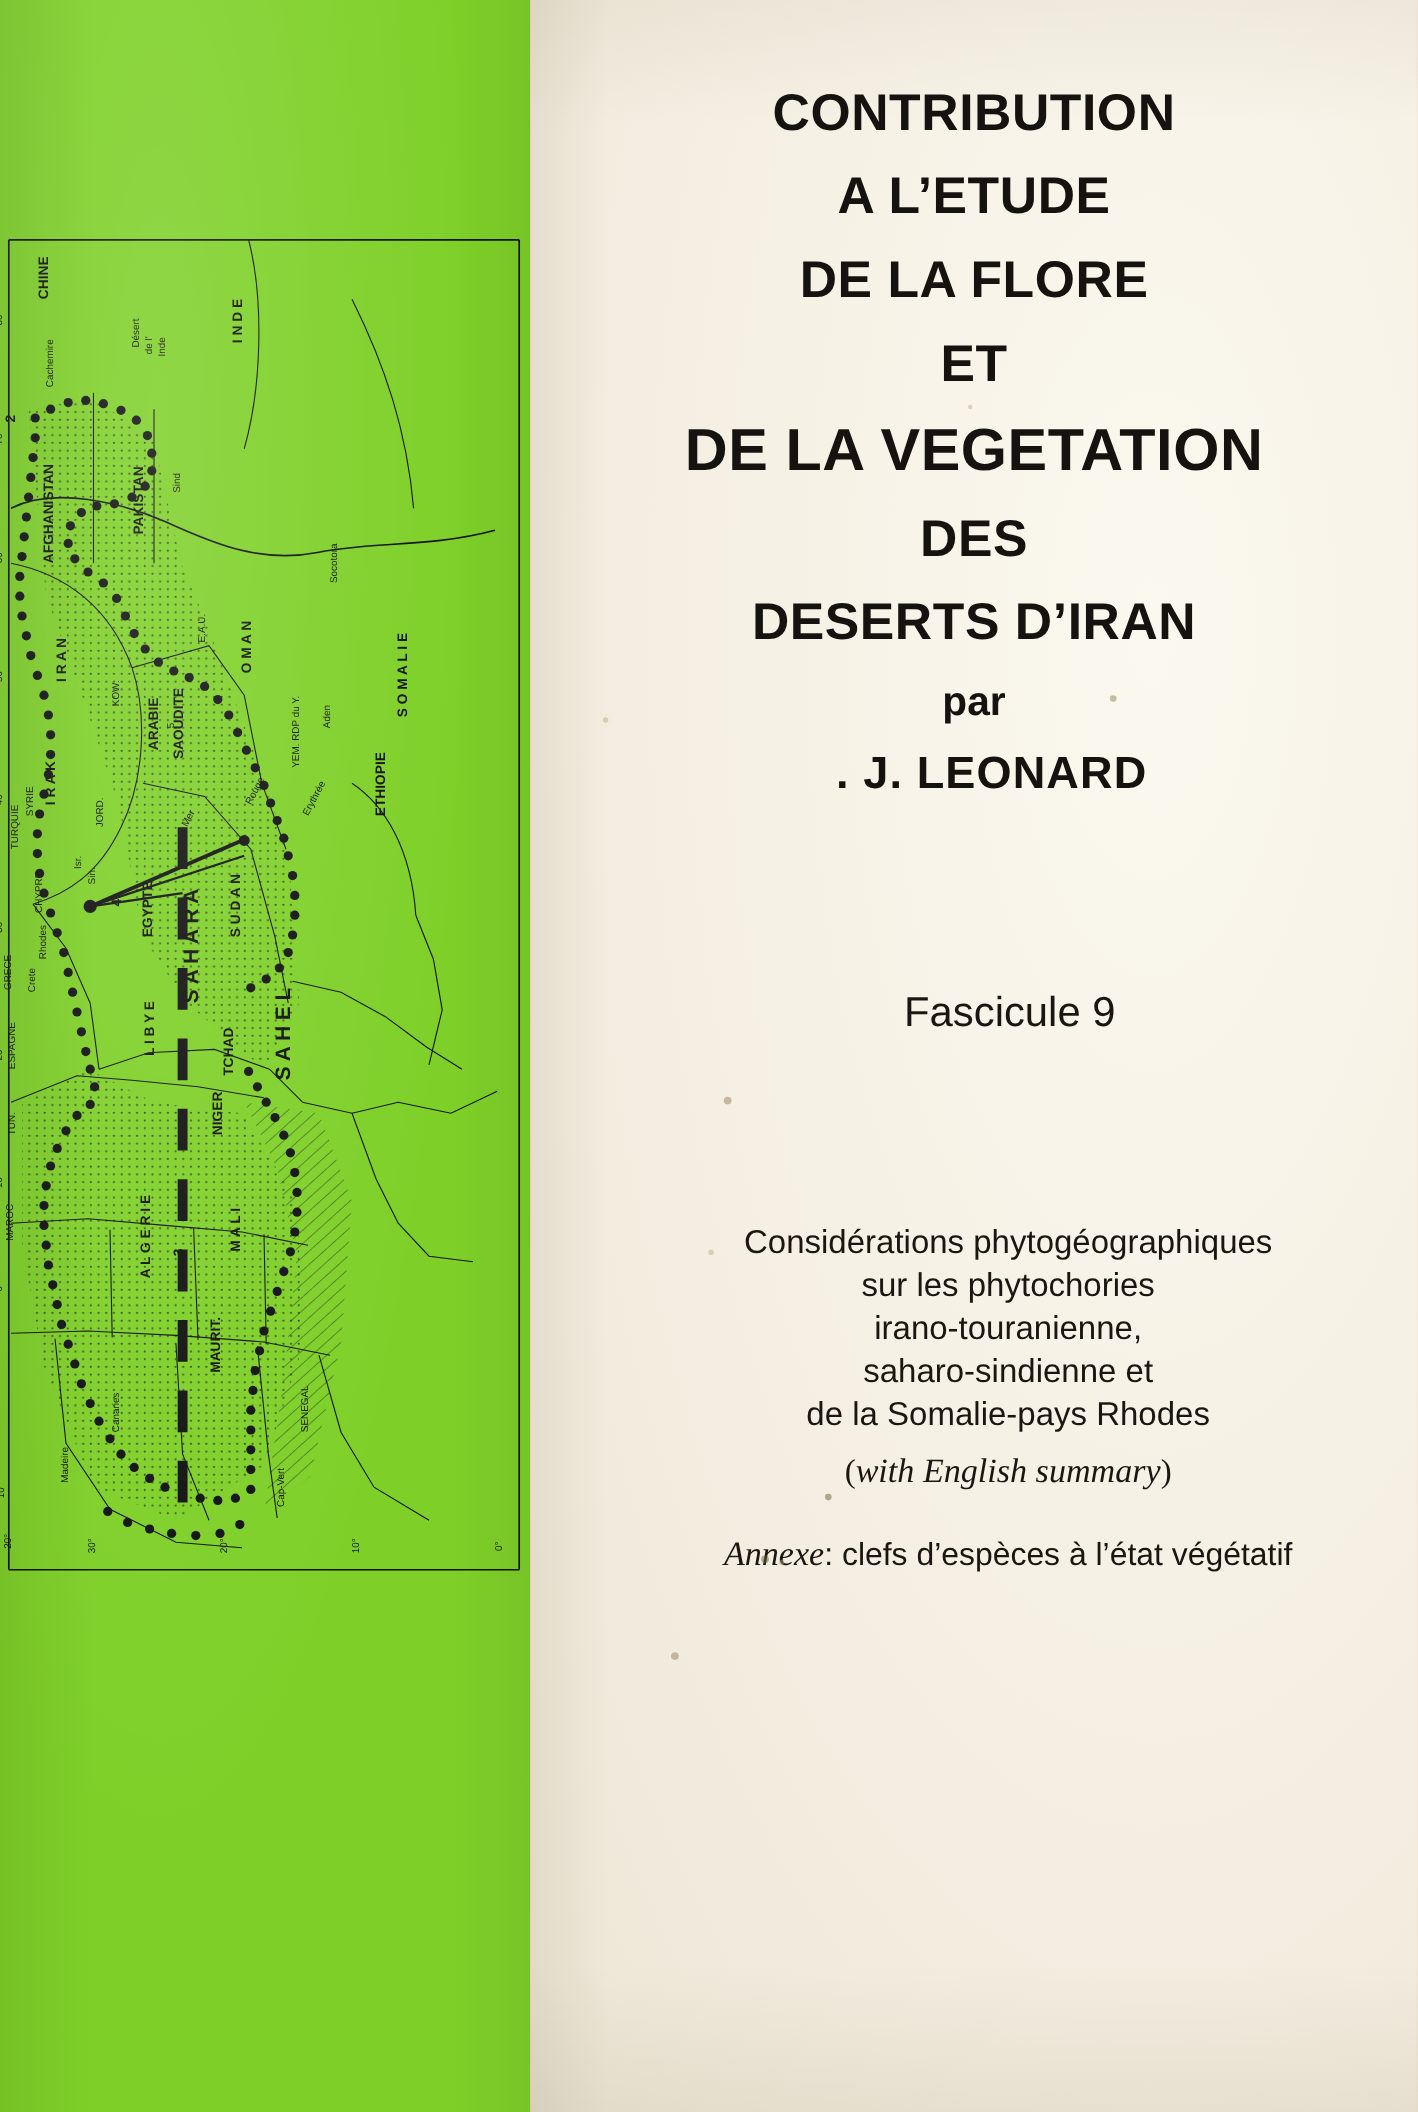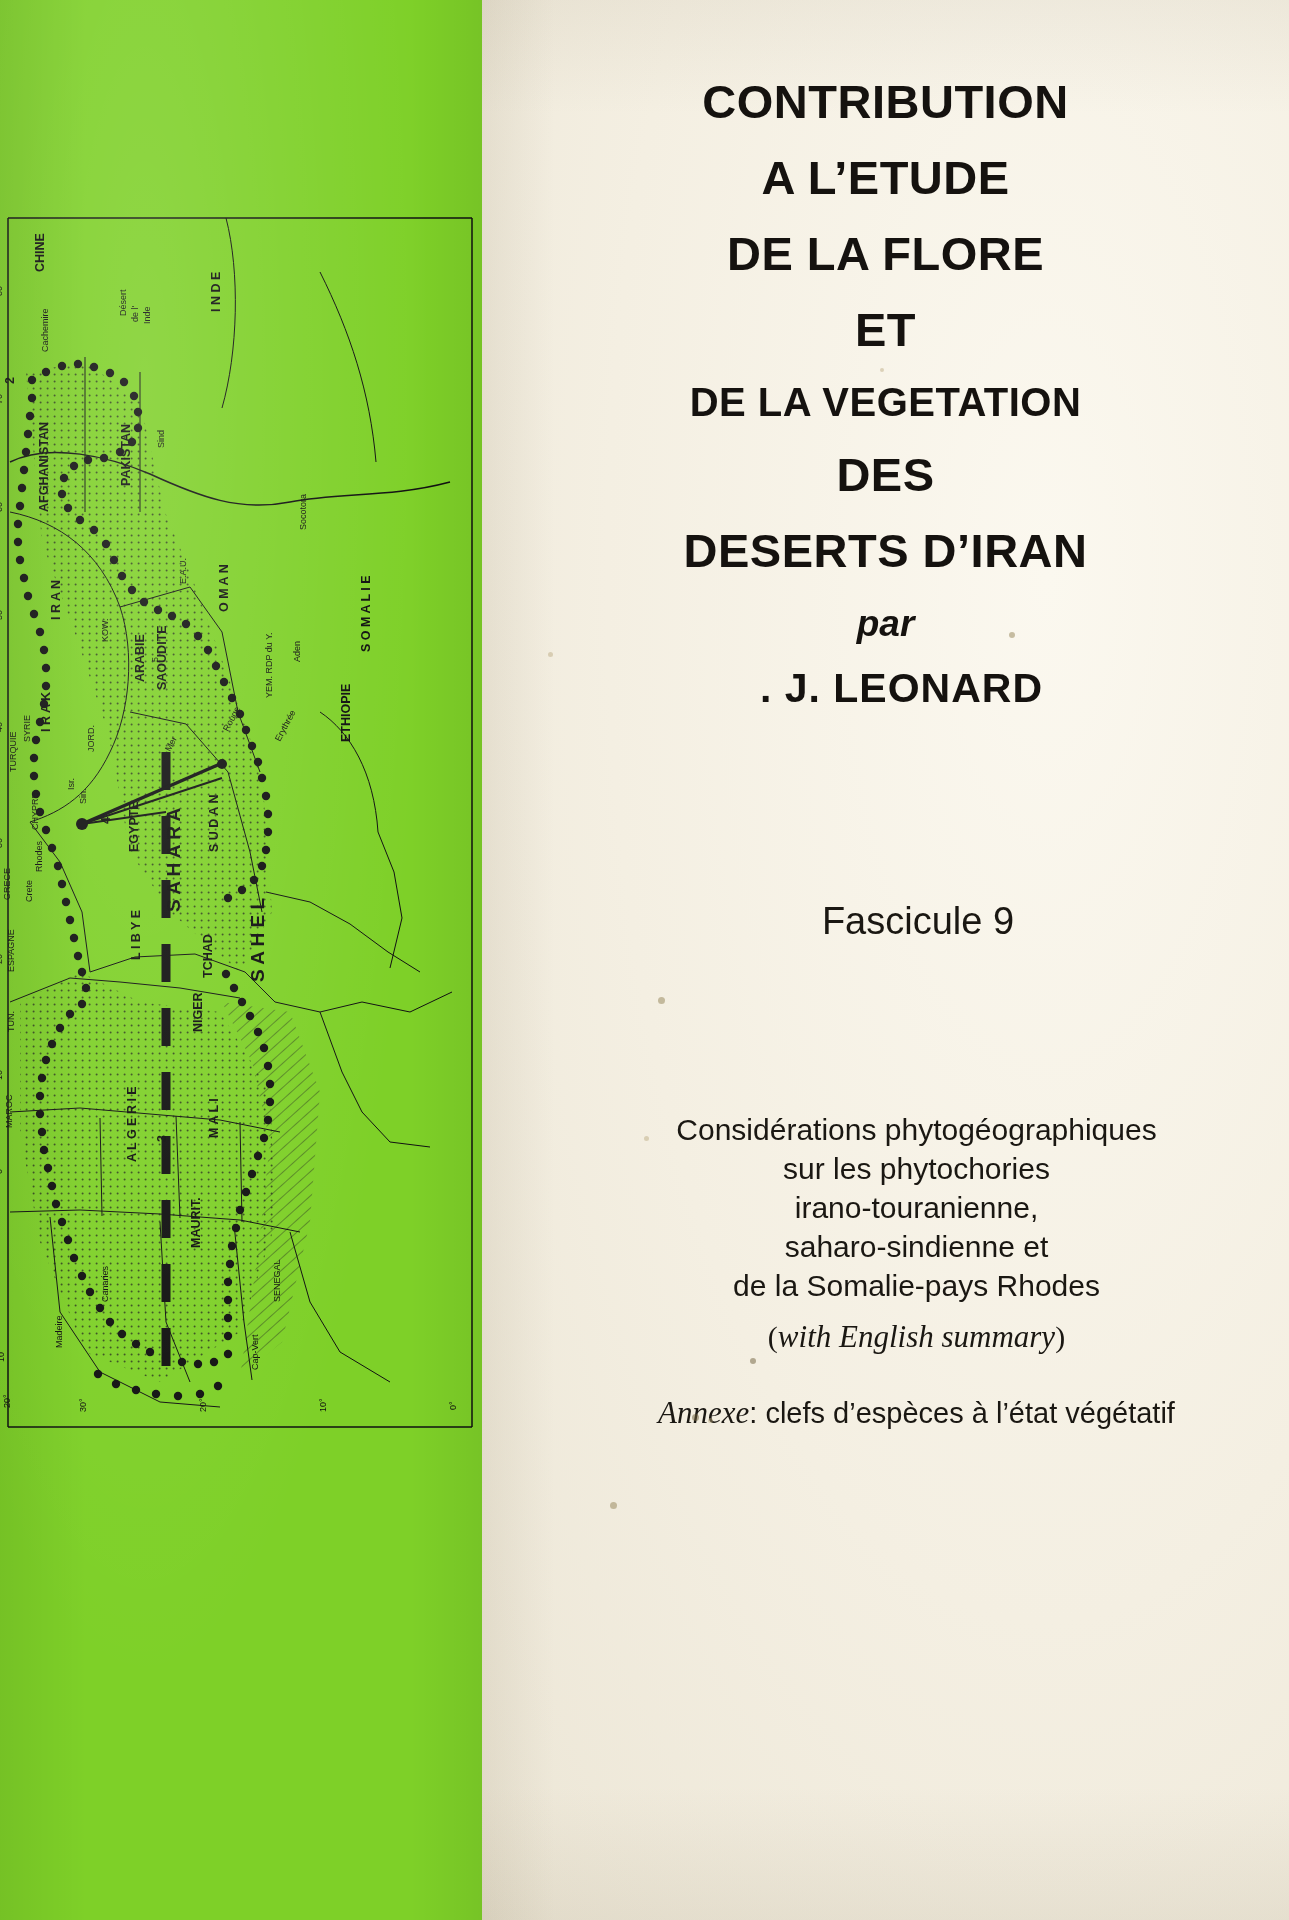--- a/index.html
+++ b/index.html
@@ -85,27 +85,26 @@
   }
   .title-line {
     font-family: "Liberation Sans", sans-serif;
     font-weight: bold;
     font-size: 47px;
     letter-spacing: 0.5px;
     line-height: 1.0;
     margin: 0 0 29px 0;
     white-space: nowrap;
   }
-  .title-line.wide { font-size: 40px; }
+  .title-line.wide { font-size: 54px; }
   .byline-par {
     font-family: "Liberation Sans", sans-serif;
     font-weight: bold;
     font-size: 37px;
     margin: 14px 0 20px 0;
-    font-style: italic;
   }
   .author {
     font-family: "Liberation Sans", sans-serif;
     font-weight: bold;
     font-size: 41px;
     letter-spacing: 1px;
     margin: 0;
     padding-left: 32px;
   }
 

